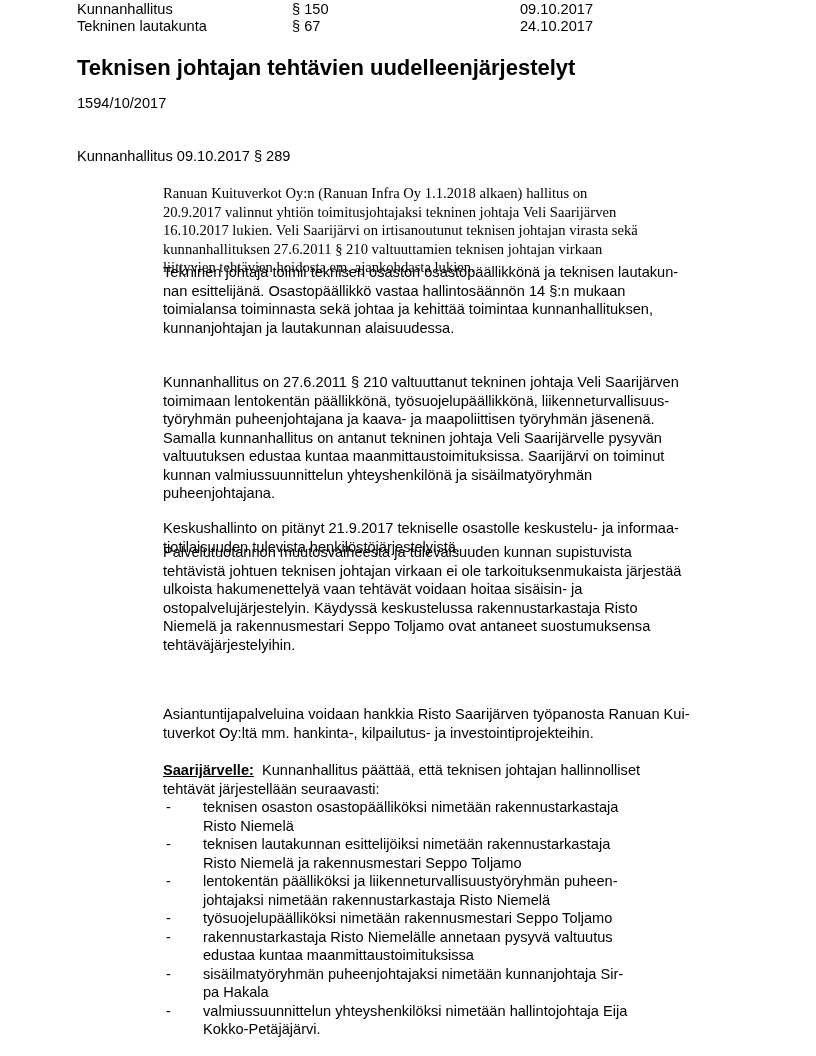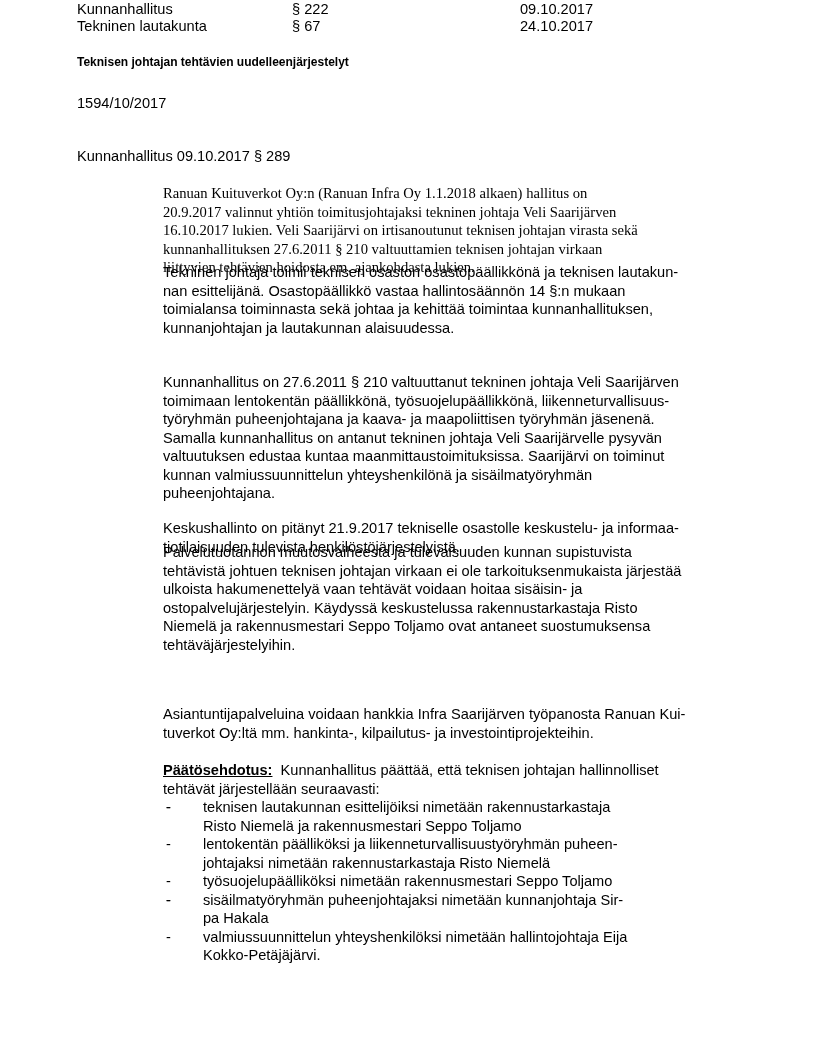--- a/index.html
+++ b/index.html
@@ -3,35 +3,35 @@
   <meta charset="utf-8">
   <style>
     html, body { margin: 0; padding: 0; background: #ffffff; }
     body {
       width: 816px; height: 1056px; position: relative; overflow: hidden;
       font-family: "Liberation Sans", sans-serif; color: #000; font-size: 14.6px;
     }
     .hdr-row { position: absolute; left: 77px; height: 18px; line-height: 18px; font-size: 14.6px; }
     .hdr-row span { position: absolute; white-space: nowrap; }
     .c1 { left: 0; } .c2 { left: 215px; } .c3 { left: 443px; }
-    .title { position: absolute; left: 77px; top: 55px; font-weight: bold; font-size: 12px; white-space: nowrap; }
+    .title { position: absolute; left: 77px; top: 55px; font-weight: bold; font-size: 22px; white-space: nowrap; }
     .meta { position: absolute; left: 77px; white-space: nowrap; }
     .body { position: absolute; left: 163px; width: 580px; }
     .para { margin: 0; line-height: 18.5px; white-space: pre-line; }
     .list { position: absolute; left: 163px; width: 580px; margin: 0; padding: 0; list-style: none; }
     .list li { position: relative; padding-left: 40px; line-height: 18.5px; white-space: pre-line; }
     .list .dash { position: absolute; left: 3px; top: 0; }
     .prop-label { font-weight: bold; text-decoration: underline; }
   </style>
 </head>
 <body>
 
 <div class="hdr-row" style="top:0px;">
   <span class="c1">Kunnanhallitus</span>
-  <span class="c2">§ 222</span>
+  <span class="c2">§ 150</span>
   <span class="c3">09.10.2017</span>
 </div>
 <div class="hdr-row" style="top:17px;">
   <span class="c1">Tekninen lautakunta</span>
   <span class="c2">§ 67</span>
   <span class="c3">24.10.2017</span>
 </div>
 
 <div class="title">Teknisen johtajan tehtävien uudelleenjärjestelyt</div>
 <div class="meta" style="top:95px;">1594/10/2017</div>
@@ -65,34 +65,36 @@
   </div>
 <div class="body" style="top:543px;">
     <p class="para">Palvelutuotannon muutosvaiheesta ja tulevaisuuden kunnan supistuvista
 tehtävistä johtuen teknisen johtajan virkaan ei ole tarkoituksenmukaista järjestää
 ulkoista hakumenettelyä vaan tehtävät voidaan hoitaa sisäisin- ja
 ostopalvelujärjestelyin. Käydyssä keskustelussa rakennustarkastaja Risto
 Niemelä ja rakennusmestari Seppo Toljamo ovat antaneet suostumuksensa
 tehtäväjärjestelyihin.</p>
   </div>
 <div class="body" style="top:705px;">
-    <p class="para">Asiantuntijapalveluina voidaan hankkia Infra Saarijärven työpanosta Ranuan Kui-
+    <p class="para">Asiantuntijapalveluina voidaan hankkia Risto Saarijärven työpanosta Ranuan Kui-
 tuverkot Oy:ltä mm. hankinta-, kilpailutus- ja investointiprojekteihin.</p>
   </div>
 
 <div class="body" style="top:761px;">
-  <p class="para"><span class="prop-label">Päätösehdotus:</span>&nbsp;&nbsp;<span>Kunnanhallitus päättää, että teknisen johtajan hallinnolliset
+  <p class="para"><span class="prop-label">Saarijärvelle:</span>&nbsp;&nbsp;<span>Kunnanhallitus päättää, että teknisen johtajan hallinnolliset
 tehtävät järjestellään seuraavasti:</span></p>
 </div>
 
 <ul class="list" style="top:798px;">
-  <li><span class="dash">-</span></li>
+  <li><span class="dash">-</span><span>teknisen osaston osastopäälliköksi nimetään rakennustarkastaja
+Risto Niemelä</span></li>
   <li><span class="dash">-</span><span>teknisen lautakunnan esittelijöiksi nimetään rakennustarkastaja
 Risto Niemelä ja rakennusmestari Seppo Toljamo</span></li>
   <li><span class="dash">-</span><span>lentokentän päälliköksi ja liikenneturvallisuustyöryhmän puheen-
 johtajaksi nimetään rakennustarkastaja Risto Niemelä</span></li>
   <li><span class="dash">-</span><span>työsuojelupäälliköksi nimetään rakennusmestari Seppo Toljamo</span></li>
-  <li><span class="dash">-</span></li>
+  <li><span class="dash">-</span><span>rakennustarkastaja Risto Niemelälle annetaan pysyvä valtuutus
+edustaa kuntaa maanmittaustoimituksissa</span></li>
   <li><span class="dash">-</span><span>sisäilmatyöryhmän puheenjohtajaksi nimetään kunnanjohtaja Sir-
 pa Hakala</span></li>
   <li><span class="dash">-</span><span>valmiussuunnittelun yhteyshenkilöksi nimetään hallintojohtaja Eija
 Kokko-Petäjäjärvi.</span></li>
 </ul>
 
 </body></html>

